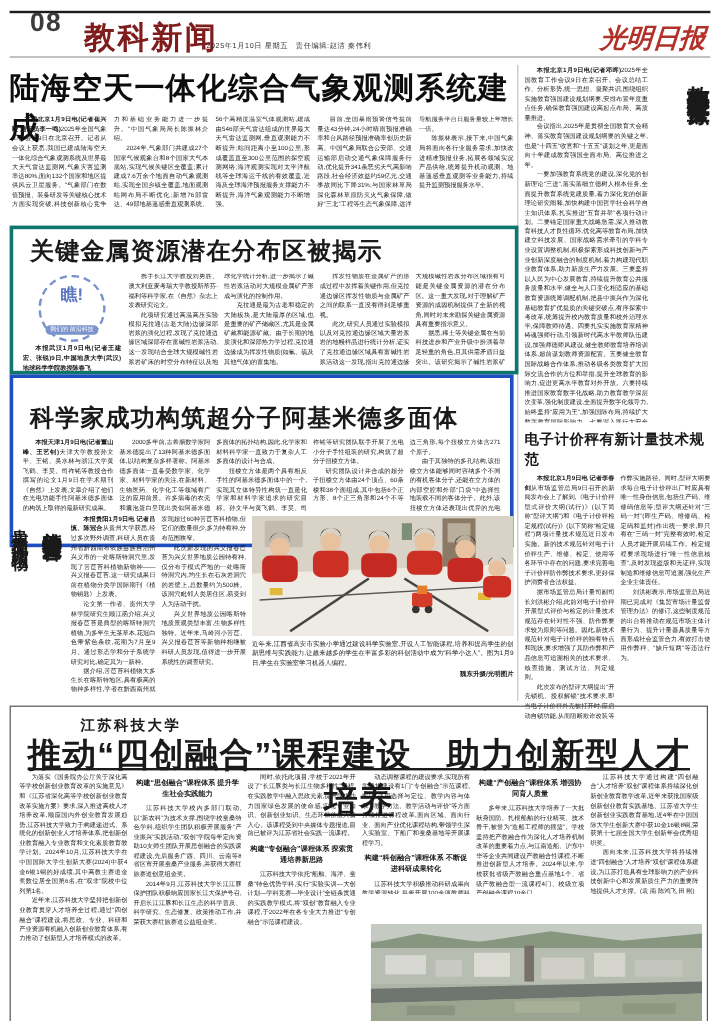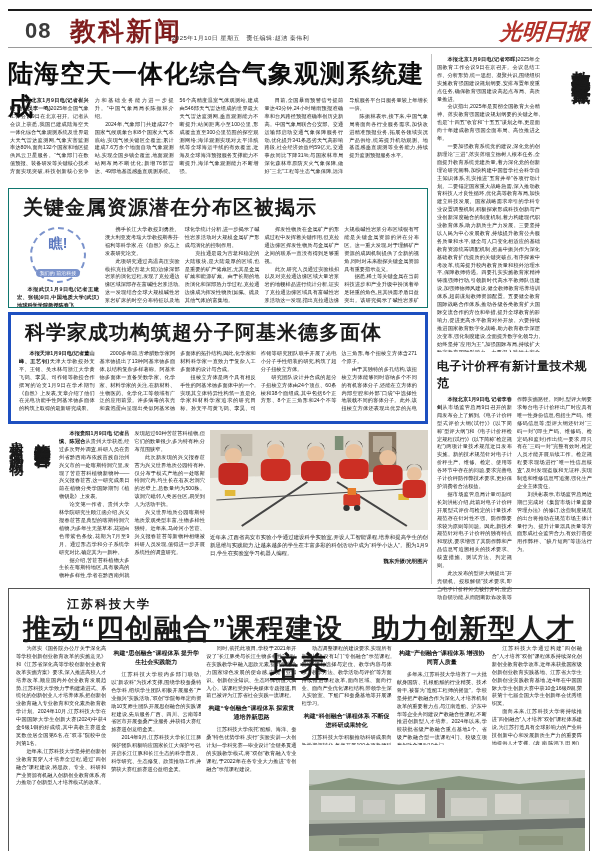--- a/index.html
+++ b/index.html
@@ -2,46 +2,46 @@
 <html><head>
 <meta charset="utf-8">
 <style>
   html,body{margin:0;padding:0;}
   body{width:600px;height:851px;background:#ffffff;font-family:"Liberation Sans",sans-serif;color:#1a1a1a;position:relative;overflow:hidden;}
   .rule-top{position:absolute;top:9px;left:8px;width:584px;height:2px;background:#1c1c1c;}
   .rule-header{position:absolute;top:47px;left:8px;width:584px;height:1px;background:#9a9a9a;}
   .v-rule{position:absolute;left:431px;top:54px;width:1px;height:530px;background:#c3c3c3;}
 
   
-  .pagenum{position:absolute;left:25px;top:18px;font-size:22px;font-weight:bold;color:#3c3c3c;letter-spacing:1px;}
+  .pagenum{position:absolute;left:25px;top:6px;font-size:22px;font-weight:bold;color:#3c3c3c;letter-spacing:1px;}
   .section-title{position:absolute;left:70px;top:14px;font-size:26px;font-weight:900;color:#7f1d1d;letter-spacing:2px;}
   .dateline{position:absolute;left:172px;top:34px;font-size:6px;color:#333;letter-spacing:.5px;}
   .masthead{position:absolute;right:12px;top:17px;font-size:22px;font-weight:bold;font-style:italic;color:#b23129;font-family:"DejaVu Serif","Liberation Serif",serif;transform:skewX(-4deg);}
 
   
   .para{margin:0;text-indent:2em;text-align:justify;}
   .subhead{font-size:6px;font-weight:700;text-align:center;margin:4px 2px;line-height:1.5;}
   .small{font-size:5.2px;line-height:1.52;}
 
   
   .main-headline{position:absolute;left:8px;top:57px;width:424px;text-align:left;font-size:25px;font-weight:900;letter-spacing:1px;color:#0d0d0d;}
   .weather-text{position:absolute;left:10px;top:97px;width:418px;height:85px;column-count:5;column-gap:6px;column-fill:auto;overflow:hidden;}
 
   
-  .metal-box{position:absolute;left:8px;top:188px;width:402px;height:110px;border:1px solid #0f766e;padding:4px 8px;overflow:hidden;}
+  .metal-box{position:absolute;left:8px;top:188px;width:402px;height:110px;border:3px solid #0f766e;padding:4px 8px;overflow:hidden;}
   .metal-box h2{margin:1px 0 5px 6px;font-size:20px;font-weight:900;letter-spacing:1px;}
   .metal-body{display:flex;gap:6px;height:84px;overflow:hidden;}
   .metal-left{width:82px;flex:none;}
   .metal-cols{flex:1;column-count:4;column-gap:5px;column-fill:auto;height:84px;overflow:hidden;}
   .badge{width:52px;height:52px;margin:1px auto 3px;border:2px dashed #7b93cc;border-radius:50%;position:relative;background:#fff;}
   .badge-qiao{position:absolute;top:6px;left:0;width:100%;text-align:center;font-size:14px;font-weight:900;color:#5b78bf;}
   .badge-ribbon{position:absolute;bottom:4px;left:4px;right:4px;background:#7b93cc;color:#fff;font-size:5px;line-height:1.3;text-align:center;border-radius:4px;padding:1px 0;}
 
   
-  .poly-box{position:absolute;left:8px;top:312px;width:398px;height:100px;border:3px solid #1d4fc0;padding:3px 8px;overflow:hidden;}
+  .poly-box{position:absolute;left:8px;top:312px;width:398px;height:100px;border:3px solid #1d4fc0;padding:19px 8px;overflow:hidden;}
   .poly-box h2{margin:1px 0 4px 6px;font-size:20px;font-weight:900;letter-spacing:1px;}
   .poly-cols{column-count:5;column-gap:5px;column-fill:auto;height:68px;overflow:hidden;}
 
   
   .gz{position:absolute;left:8px;top:430px;width:420px;height:152px;display:flex;gap:5px;}
   .gz-titles{flex:none;display:flex;gap:6px;height:152px;}
   .gz-eyebrow{writing-mode:vertical-rl;font-size:14px;font-weight:700;letter-spacing:3px;}
   .gz-main{writing-mode:vertical-rl;font-size:16.5px;font-weight:900;letter-spacing:1px;}
   .gz-text{width:146px;flex:none;column-count:2;column-gap:5px;column-fill:auto;height:152px;overflow:hidden;}
   .gz-photo-wrap{flex:1;}

